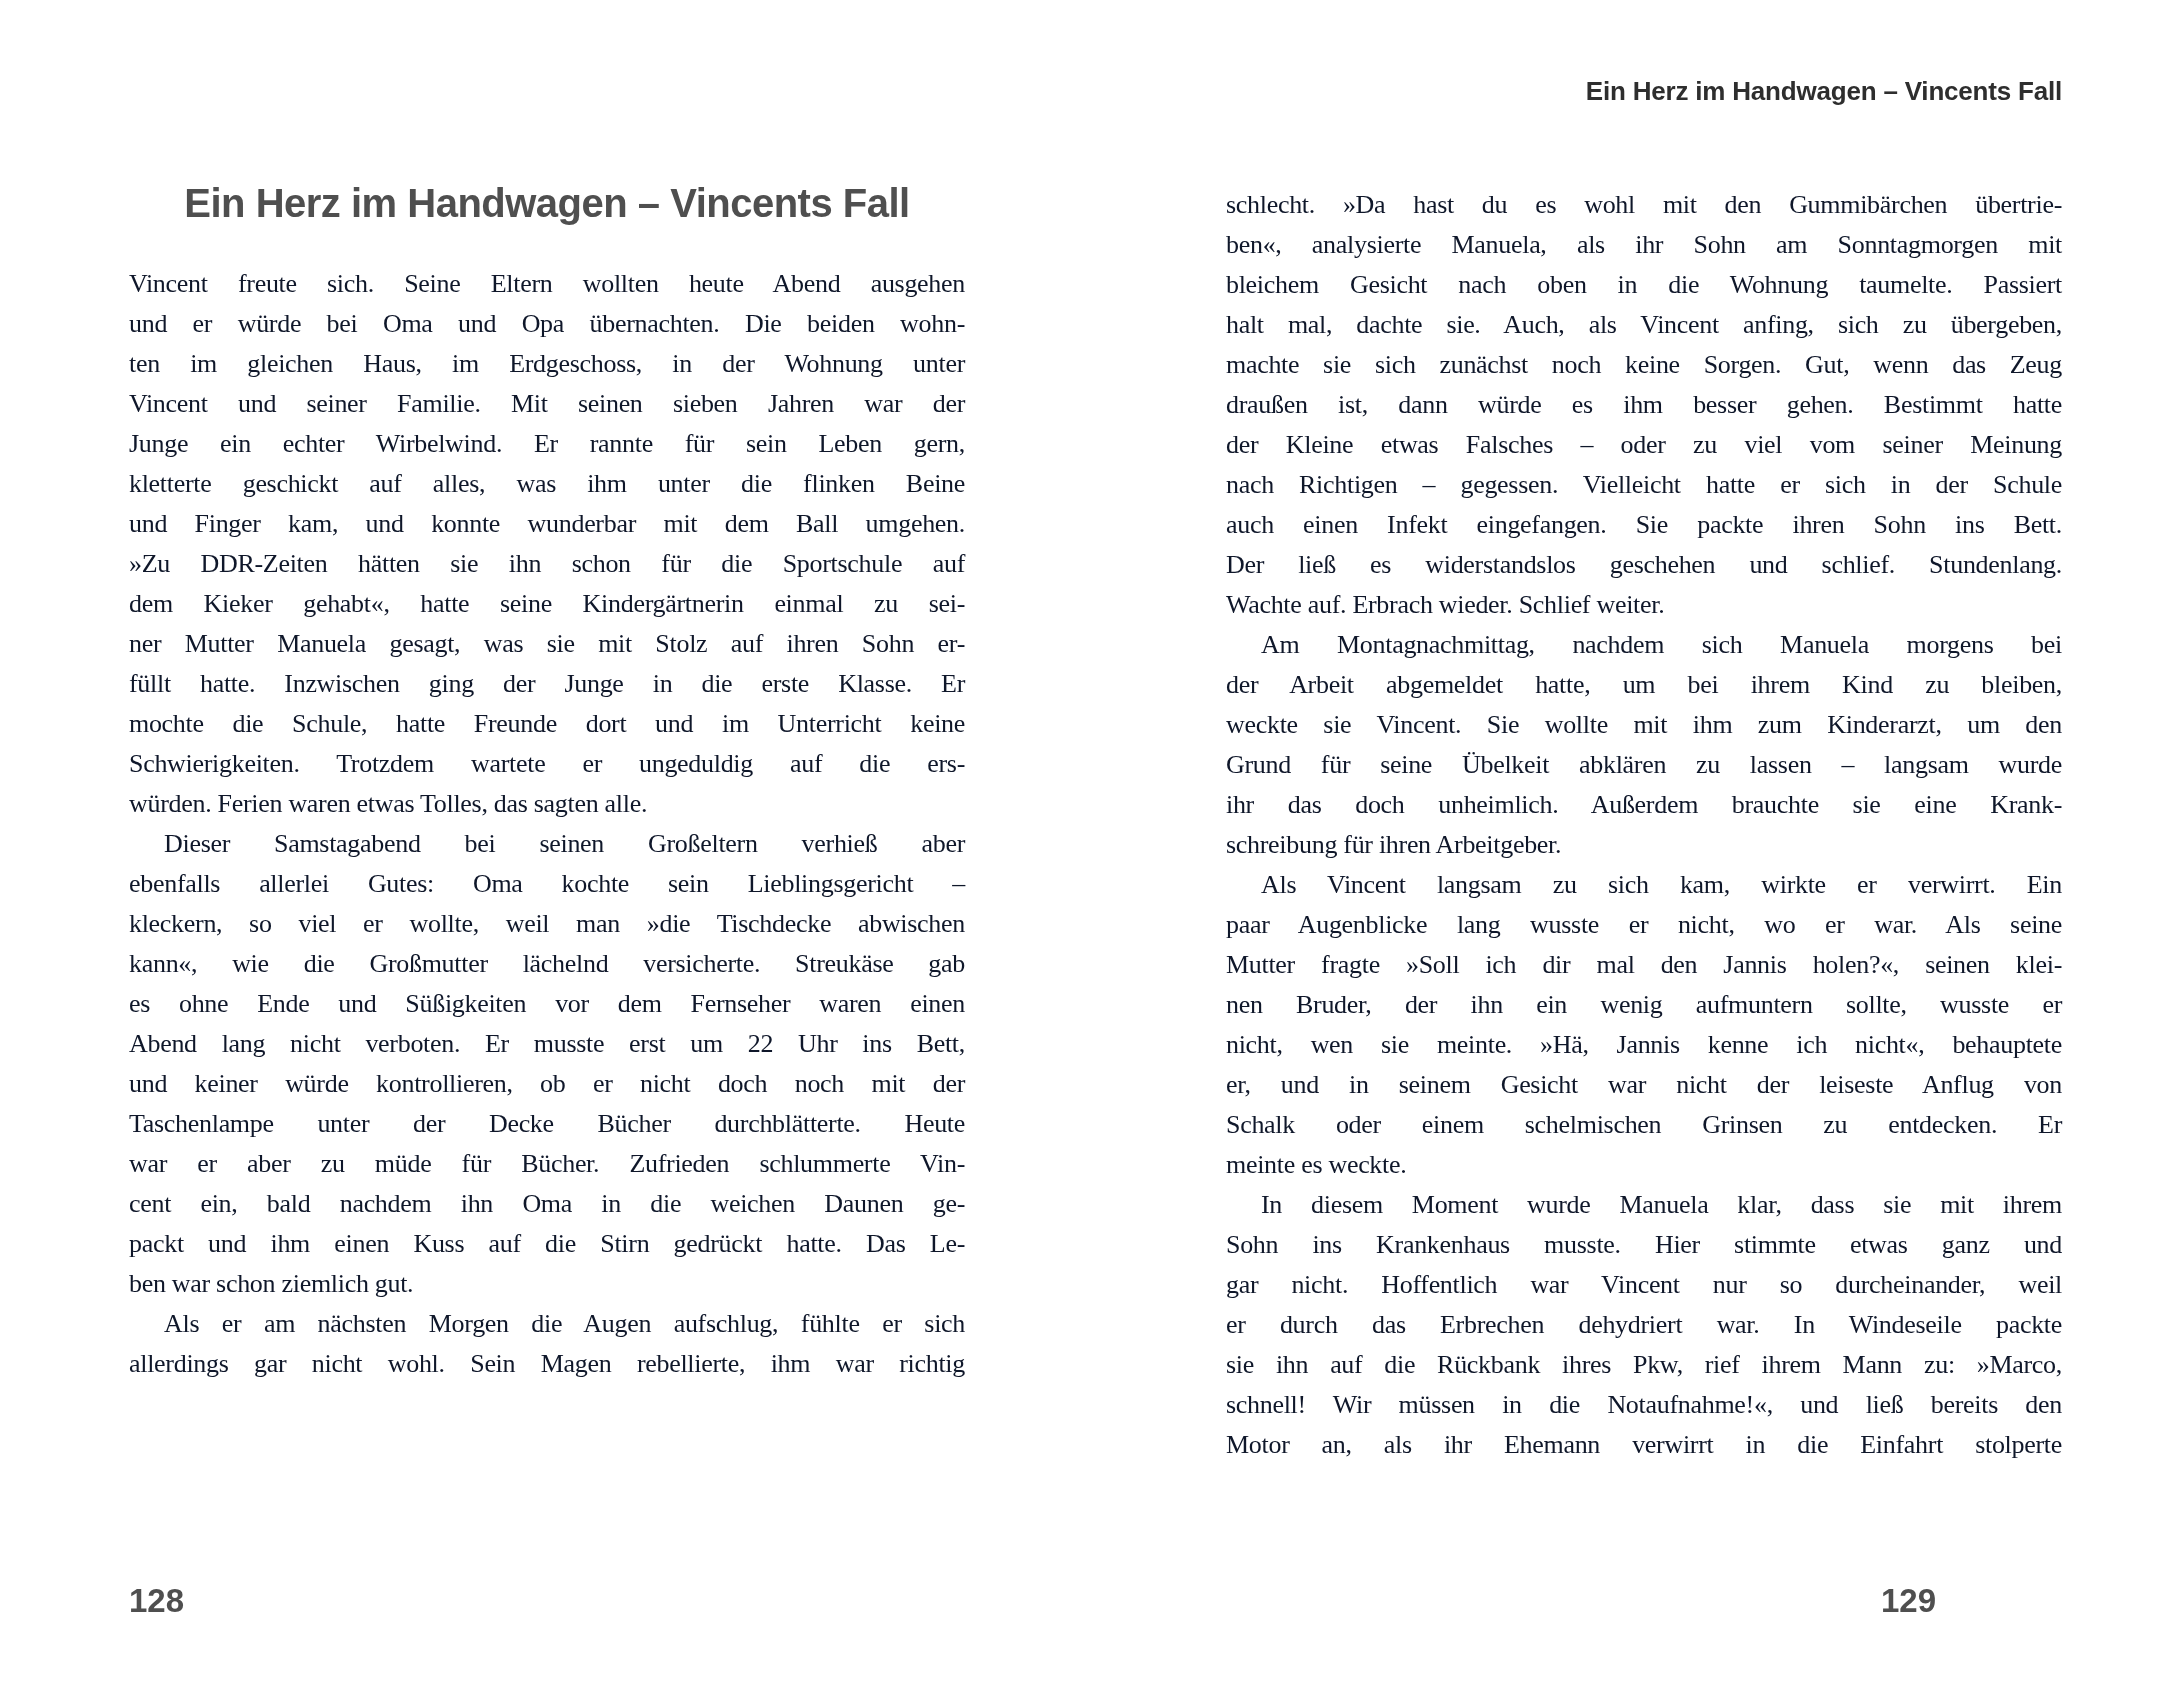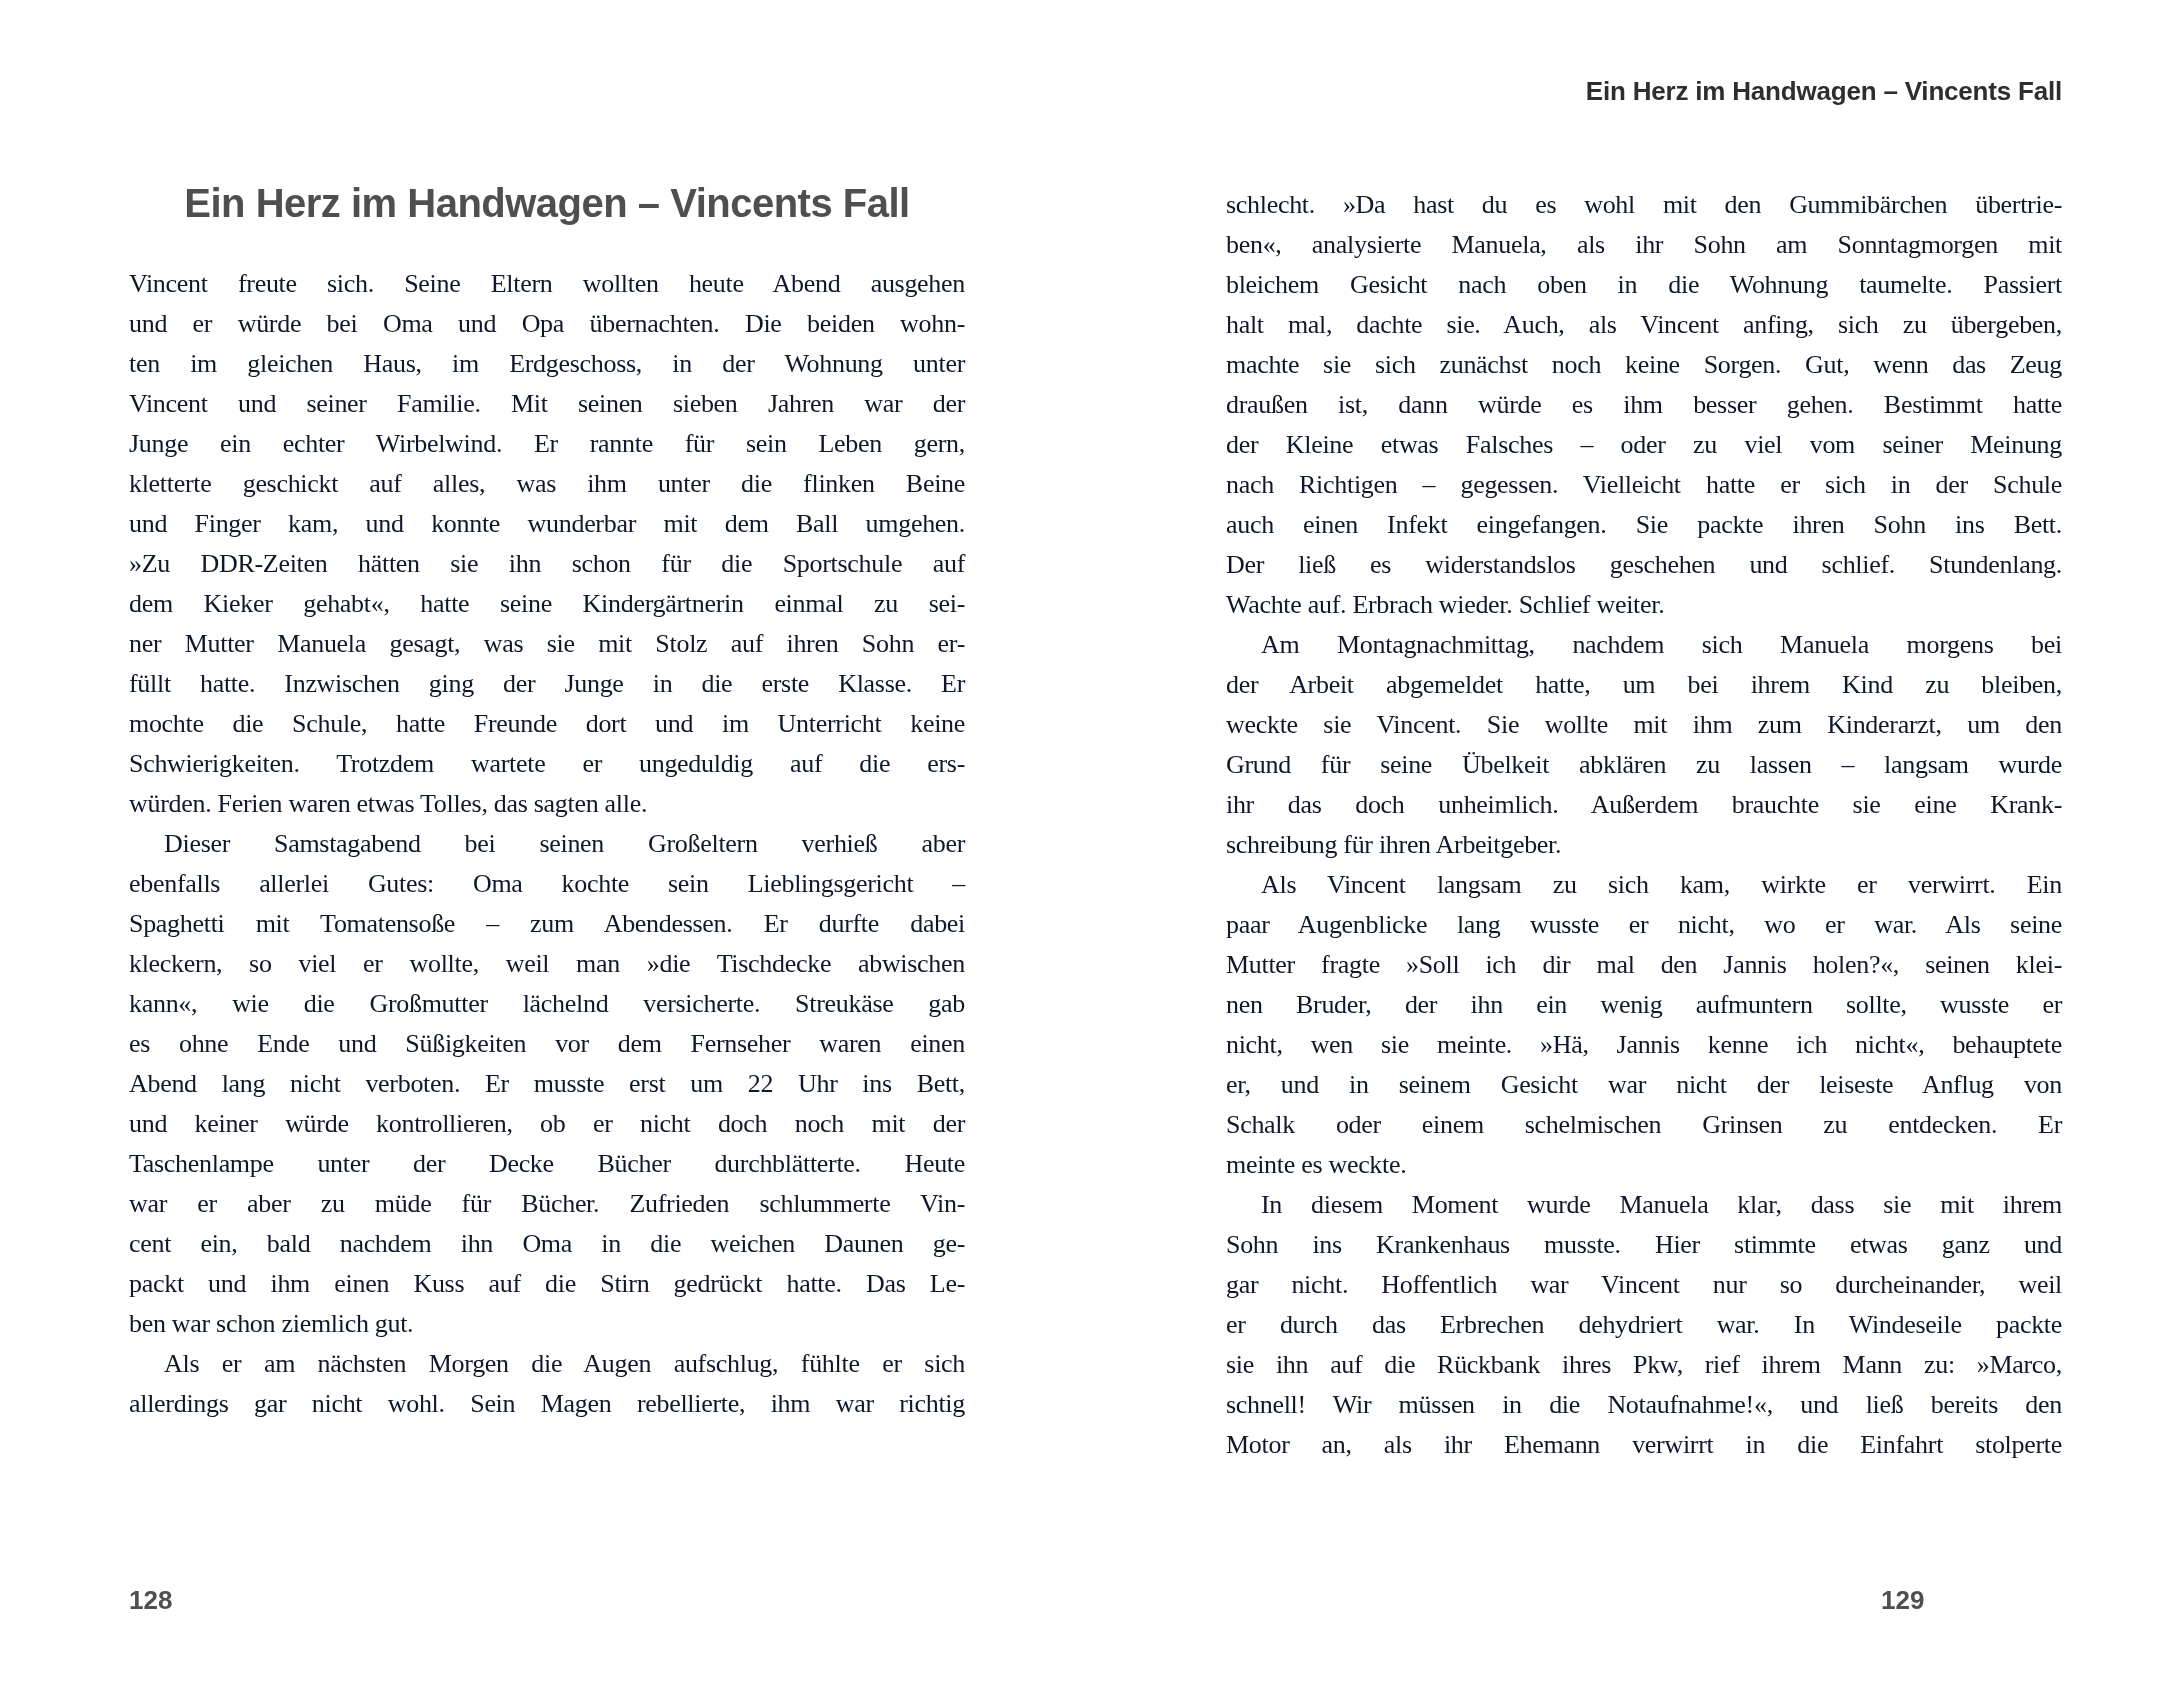--- a/index.html
+++ b/index.html
@@ -57,21 +57,21 @@
   .para { margin: 0; }
   .line { line-height: 40px; text-align: left; white-space: normal; }
   .line.just { text-align: justify; text-align-last: justify; }
   .line.indent { text-indent: 35px; }
 
   .page-number {
     position: absolute;
     top: 1584px;
     font-family: "Liberation Sans", "DejaVu Sans", sans-serif;
     font-weight: 700;
-    font-size: 26px;
+    font-size: 33px;
     line-height: 33px;
     color: #4f4f4f;
   }
   #page-number-left  { left: 0; text-align: left; width: 182px; }
   #page-number-right { left: 655px; width: 182px; text-align: left; }
 </style>
 </head>
 <body>
 
 <div id="spread">
@@ -91,21 +91,20 @@
           <div class="line just">dem Kieker gehabt«, hatte seine Kindergärtnerin einmal zu sei-</div>
           <div class="line just">ner Mutter Manuela gesagt, was sie mit Stolz auf ihren Sohn er-</div>
           <div class="line just">füllt hatte. Inzwischen ging der Junge in die erste Klasse. Er</div>
           <div class="line just">mochte die Schule, hatte Freunde dort und im Unterricht keine</div>
           <div class="line just">Schwierigkeiten. Trotzdem wartete er ungeduldig auf die ers-</div>
           <div class="line">würden. Ferien waren etwas Tolles, das sagten alle.</div>
         </div>
         <div class="para">
           <div class="line just indent">Dieser Samstagabend bei seinen Großeltern verhieß aber</div>
           <div class="line just">ebenfalls allerlei Gutes: Oma kochte sein Lieblingsgericht –</div>
-          <div class="line just">Spaghetti mit Tomatensoße – zum Abendessen. Er durfte dabei</div>
           <div class="line just">kleckern, so viel er wollte, weil man »die Tischdecke abwischen</div>
           <div class="line just">kann«, wie die Großmutter lächelnd versicherte. Streukäse gab</div>
           <div class="line just">es ohne Ende und Süßigkeiten vor dem Fernseher waren einen</div>
           <div class="line just">Abend lang nicht verboten. Er musste erst um 22 Uhr ins Bett,</div>
           <div class="line just">und keiner würde kontrollieren, ob er nicht doch noch mit der</div>
           <div class="line just">Taschenlampe unter der Decke Bücher durchblätterte. Heute</div>
           <div class="line just">war er aber zu müde für Bücher. Zufrieden schlummerte Vin-</div>
           <div class="line just">cent ein, bald nachdem ihn Oma in die weichen Daunen ge-</div>
           <div class="line just">packt und ihm einen Kuss auf die Stirn gedrückt hatte. Das Le-</div>
           <div class="line">ben war schon ziemlich gut.</div>

